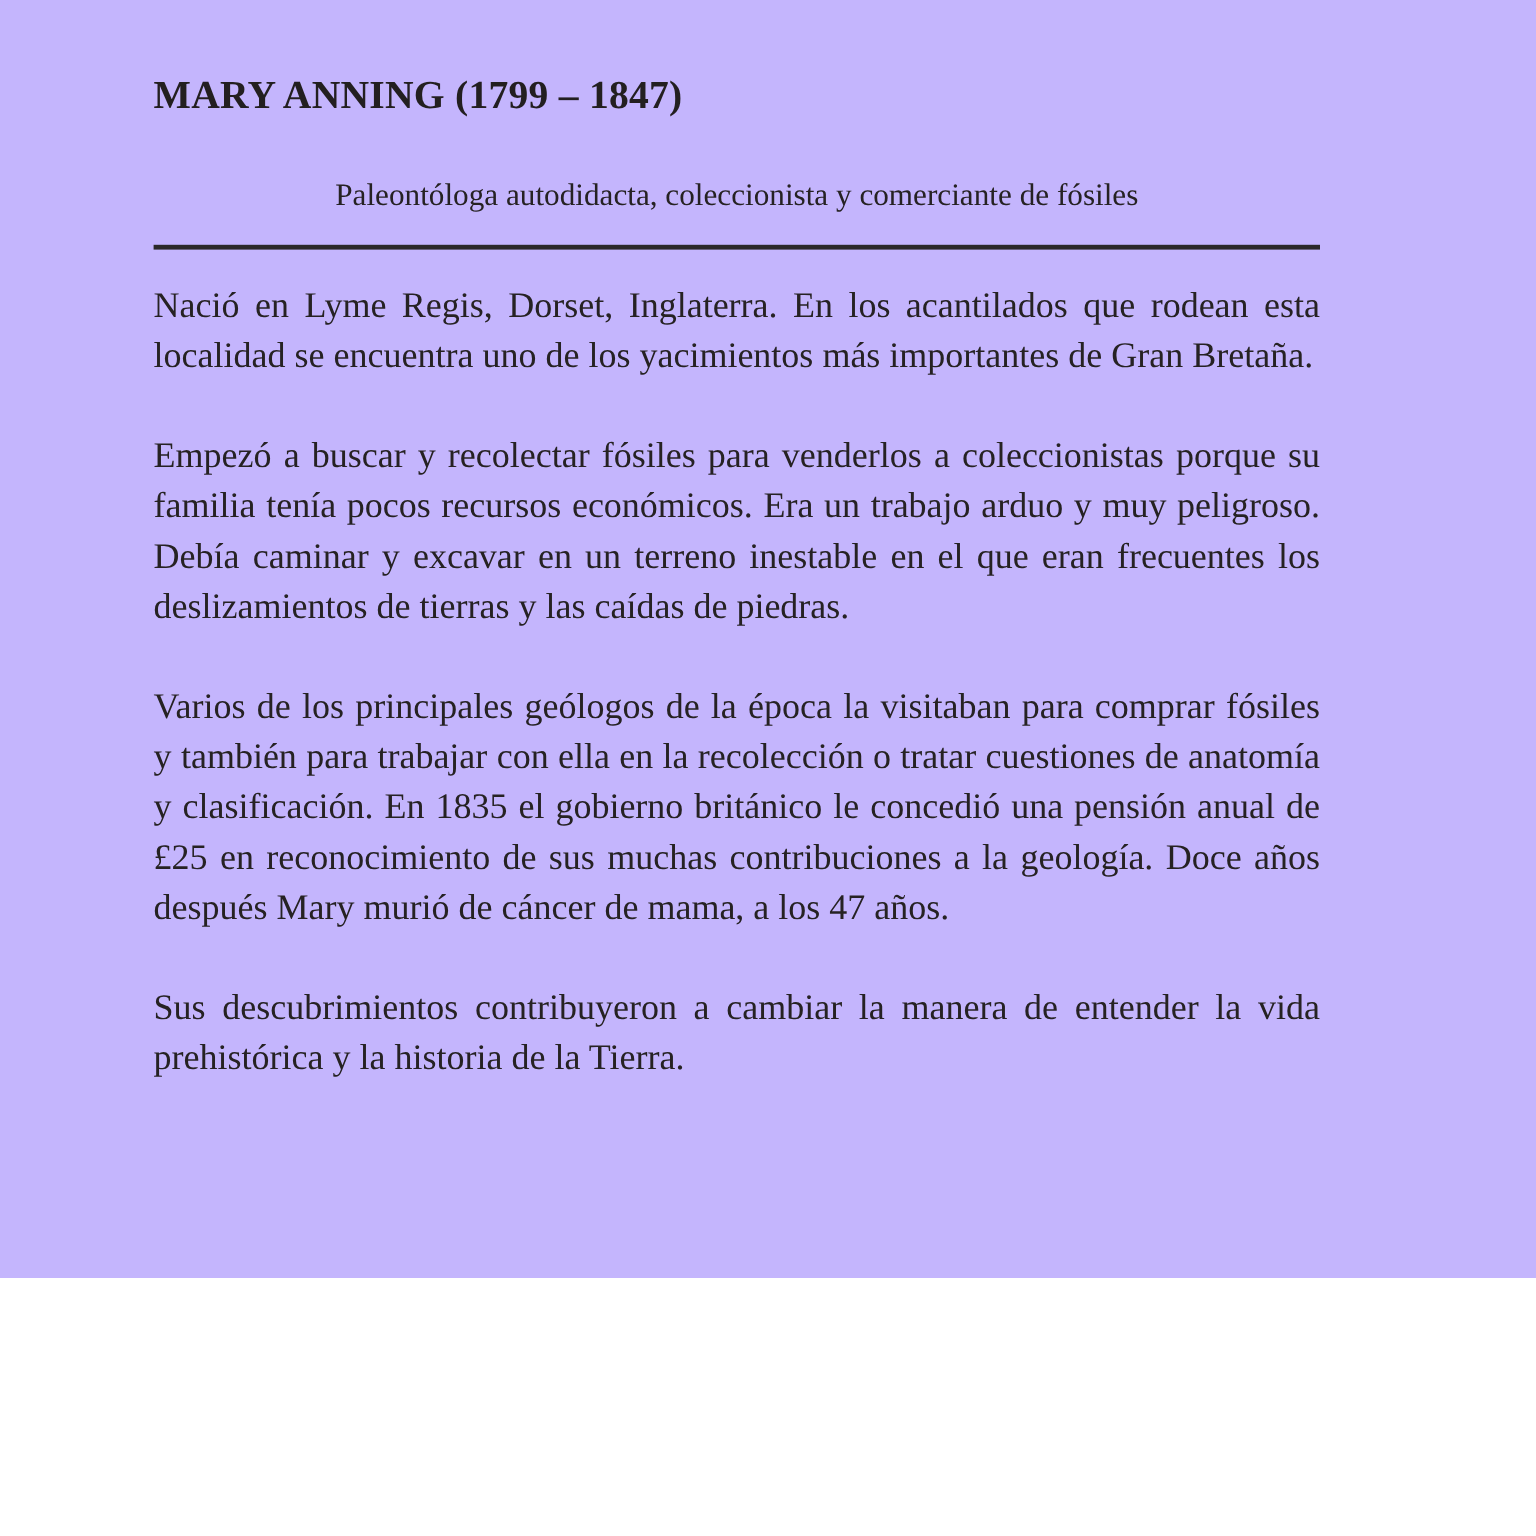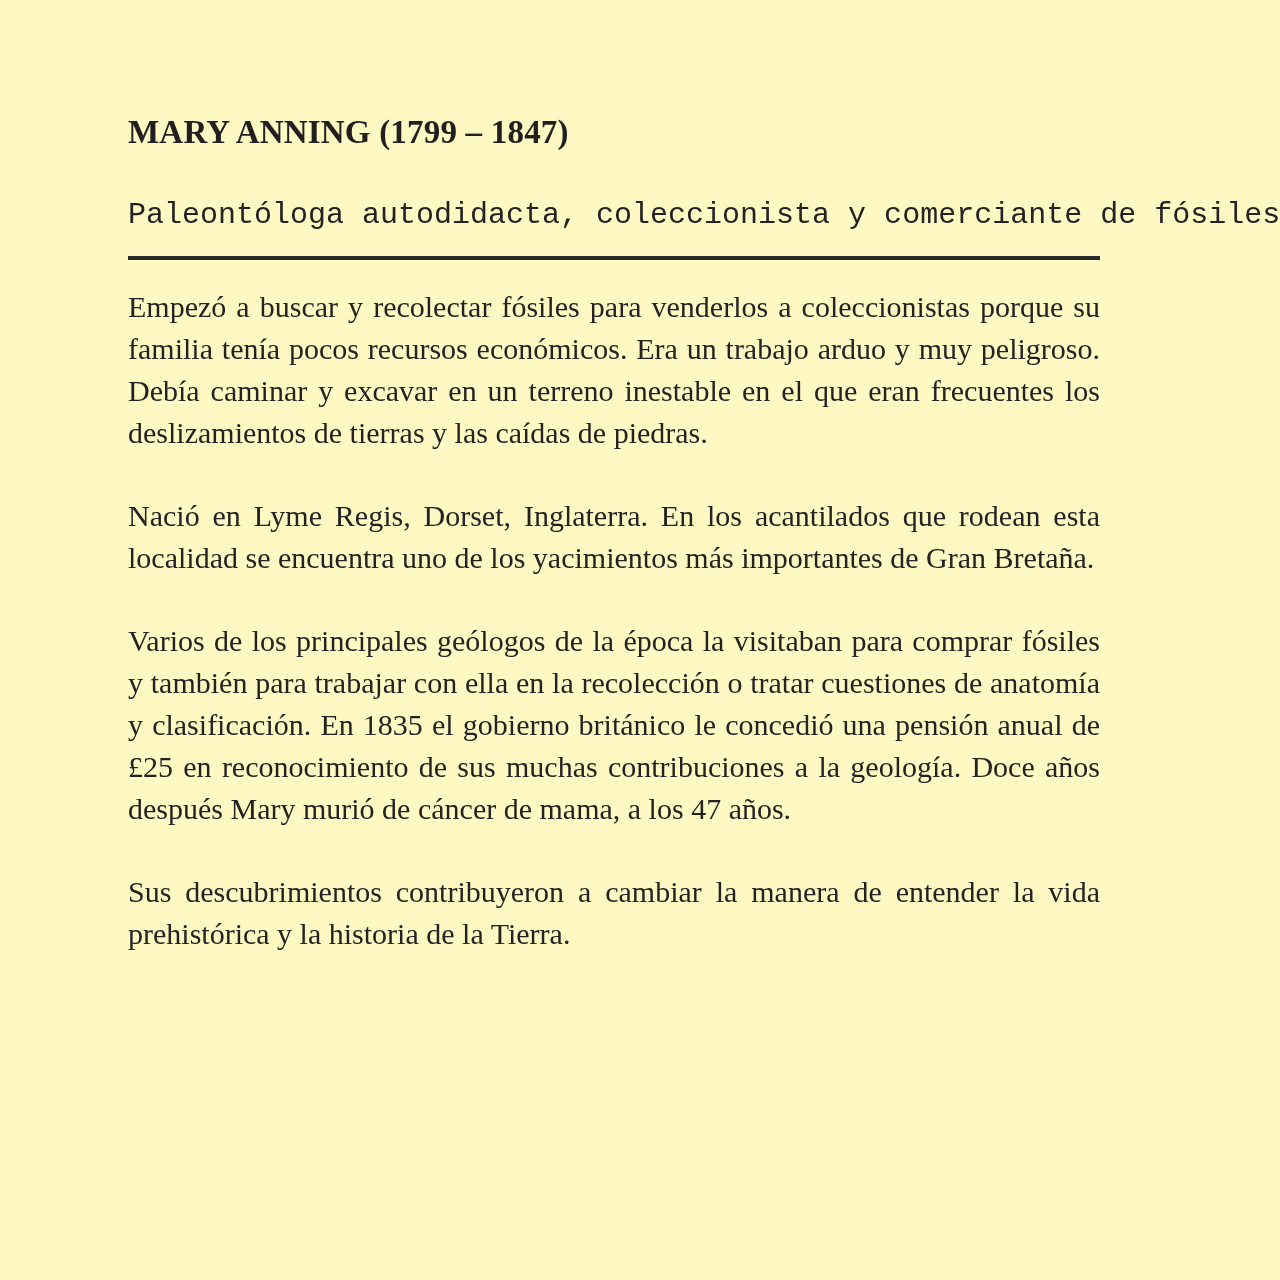--- a/index.html
+++ b/index.html
@@ -11,48 +11,49 @@
     height: 1280px;
     background: #ffffff;
     font-family: "Liberation Serif", "DejaVu Serif", serif;
     color: #262223;
     overflow: hidden;
   }
 
   .page {
     box-sizing: border-box;
     width: 1280px;
-    height: 1280px;
-    padding: 112px 180px 0 128px;
-    background: #fef9c3;
+    height: 1065px;
+    padding: 60px 180px 0 128px;
+    background: #c4b5fd;
   }
 
   .doc-body {
     width: 972px;
   }
 
   .doc-title {
     font-family: "Liberation Serif", "DejaVu Serif", serif;
     font-weight: bold;
     font-size: 33px;
     line-height: 40px;
     letter-spacing: 0.2px;
     color: #231f20;
     margin: 0 0 44px 0;
     white-space: nowrap;
   }
 
   .doc-subtitle {
-    font-family: Liberation Mono, monospace;
+    font-family: Liberation Serif, serif;
     font-weight: normal;
-    font-size: 30px;
+    font-size: 26px;
     line-height: 38px;
     color: #262223;
     margin: 0 0 22px 0;
     white-space: nowrap;
+    text-align: center;
   }
 
   .doc-rule {
     width: 972px;
     height: 4px;
     background: #2b2829;
     margin: 0 0 26px 0;
     border: 0;
   }
 
@@ -78,22 +79,22 @@
 
 <div class="page">
   <article class="doc-body">
 
     <h1 class="doc-title">MARY ANNING (1799 – 1847)</h1>
 
     <p class="doc-subtitle">Paleontóloga autodidacta, coleccionista y comerciante de fósiles</p>
 
     <hr class="doc-rule">
 
+    <p class="doc-para">Nació en Lyme Regis, Dorset, Inglaterra. En los acantilados que rodean esta localidad se encuentra uno de los yacimientos más importantes de Gran Bretaña.</p>
+
     <p class="doc-para">Empezó a buscar y recolectar fósiles para venderlos a coleccionistas porque su familia tenía pocos recursos económicos. Era un trabajo arduo y muy peligroso. Debía caminar y excavar en un terreno inestable en el que eran frecuentes los deslizamientos de tierras y las caídas de piedras.</p>
-
-    <p class="doc-para">Nació en Lyme Regis, Dorset, Inglaterra. En los acantilados que rodean esta localidad se encuentra uno de los yacimientos más importantes de Gran Bretaña.</p>
 
     <p class="doc-para">Varios de los principales geólogos de la época la visitaban para comprar fósiles y también para trabajar con ella en la recolección o tratar cuestiones de anatomía y clasificación. En 1835 el gobierno británico le concedió una pensión anual de £25 en reconocimiento de sus muchas contribuciones a la geología. Doce años después Mary murió de cáncer de mama, a los 47 años.</p>
 
     <p class="doc-para">Sus descubrimientos contribuyeron a cambiar la manera de entender la vida prehistórica y la historia de la Tierra.</p>
 
   </article>
 </div>
 
 </body></html>

